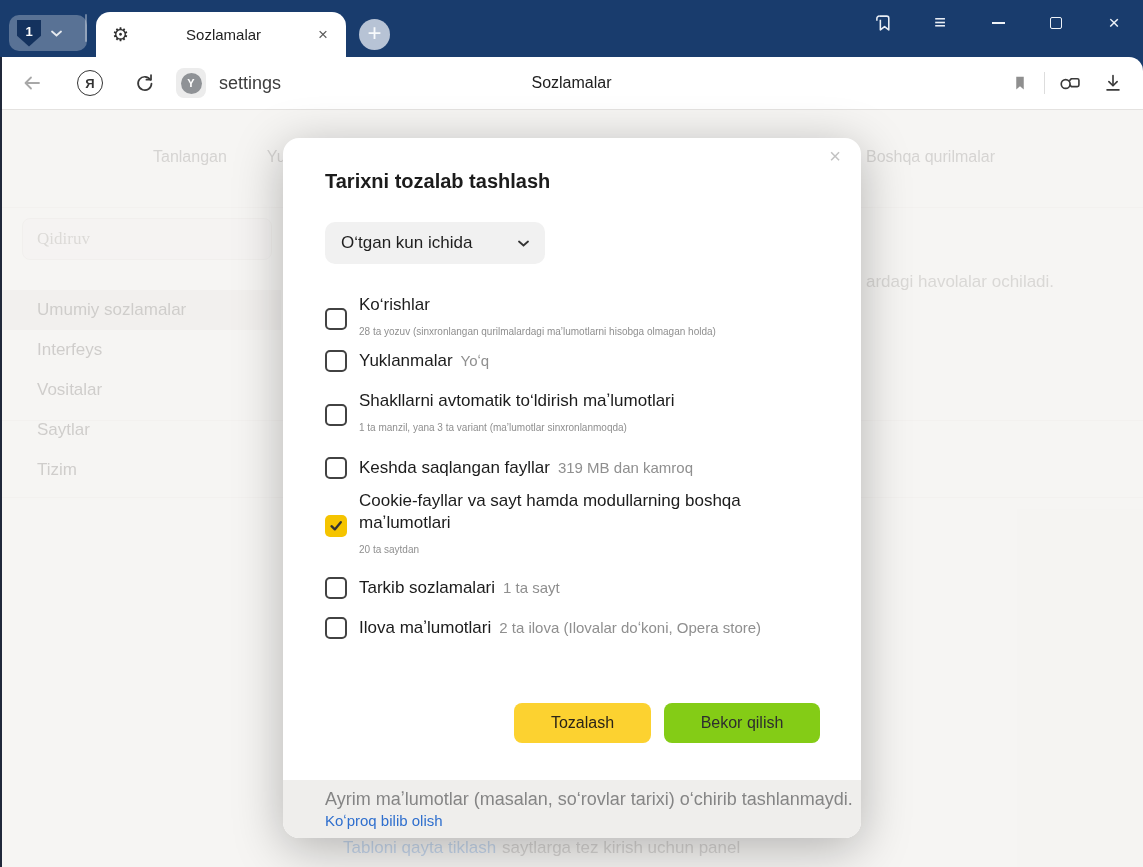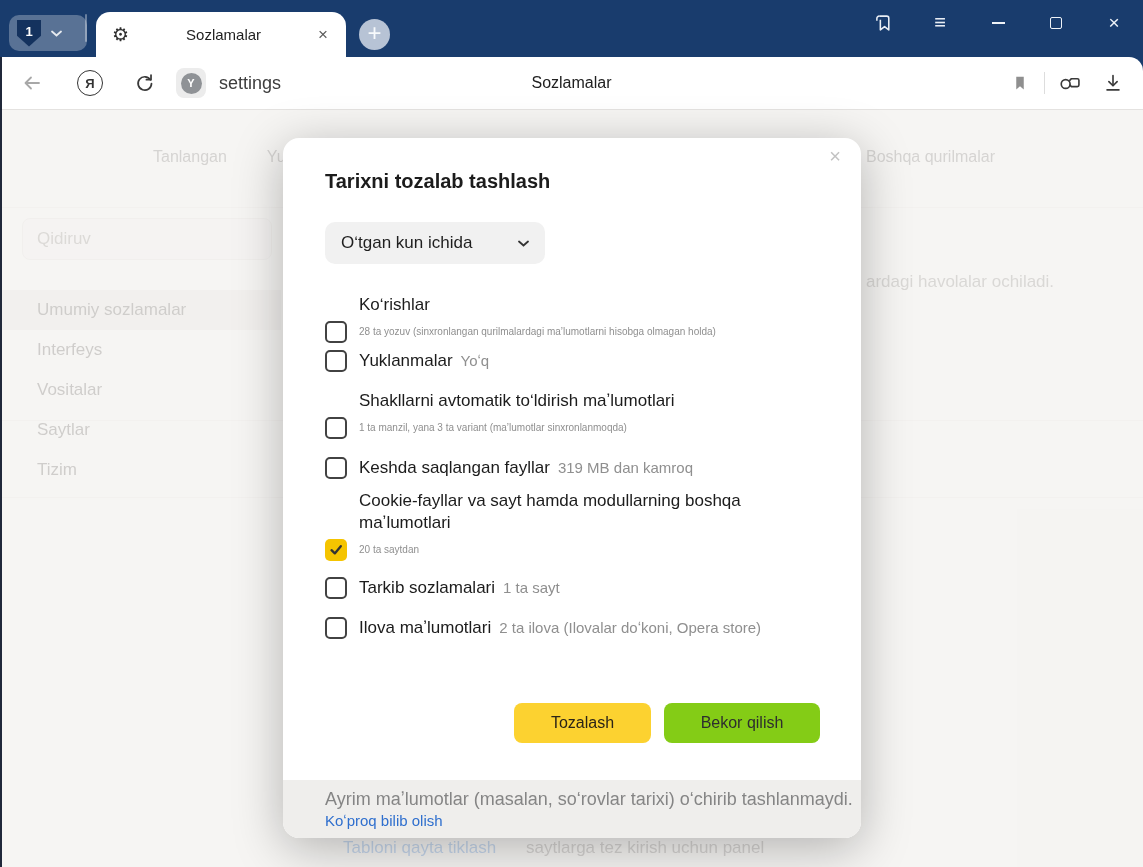--- a/index.html
+++ b/index.html
@@ -64,45 +64,45 @@
 
   .page-nav { position:absolute; top:38px; left:153px; display:flex; gap:40px; }
   .page-nav span { font-size:16px; color:#8d8b88; cursor:pointer; white-space:nowrap; }
   .nav-other { position:absolute; top:38px; left:866px; font-size:16px; color:#8d8b88; cursor:pointer; }
   .hdr-line { position:absolute; top:97px; left:0; width:100%; height:1px; background:#e8e6e3; }
   .sec-line1 { position:absolute; top:310px; left:0; width:100%; height:1px; background:#e8e6e3; }
   .sec-line2 { position:absolute; top:387px; left:0; width:100%; height:1px; background:#e8e6e3; }
 
   .search-box { position:absolute; top:108px; left:22px; width:250px; height:42px; background:#efedeb;
     border:1px solid #e3e1de; border-radius:8px; padding:0 14px; font-size:17px; color:#6d28d9;
-    font-family:Liberation Sans, sans-serif; }
+    font-family:Liberation Serif, serif; }
   .search-box::placeholder { color:#a19e9a; }
 
   .side-list { position:absolute; top:180px; left:0; width:281px; }
   .side-item { height:40px; line-height:40px; padding-left:37px; font-size:17px; color:#7a7874; cursor:pointer; white-space:nowrap; }
   .side-item.selected { background:#e6e3df; }
 
   .frag-text { position:absolute; top:162px; left:866px; font-size:17px; color:#9a9894; white-space:nowrap; }
-  .bottom-row { position:absolute; top:728px; left:343px; display:flex; gap:30px; white-space:nowrap; }
+  .bottom-row { position:absolute; top:728px; left:343px; display:flex; gap:6px; white-space:nowrap; }
   .bottom-link { font-size:17px; color:#5b92d6; cursor:pointer; }
   .bottom-text { font-size:17px; color:#8e8c89; }
 
   
   .modal { position:absolute; top:138px; left:283px; width:578px; height:700px; background:#fff;
     border-radius:16px; box-shadow:0 10px 50px rgba(0,0,0,0.28); z-index:50; }
   .modal-close { position:absolute; top:6px; right:14px; font-size:20px; color:#c2c2c2; cursor:pointer;
     width:24px; height:24px; text-align:center; line-height:24px; }
   .modal-title { position:absolute; top:32px; left:42px; font-size:20px; font-weight:bold; color:#1c1c1c; }
 
   .period-select { position:absolute; top:84px; left:42px; width:220px; height:42px; background:#f1f1f1;
     border-radius:10px; display:flex; align-items:center; padding:0 16px; cursor:pointer; }
   .period-value { flex:1; font-size:17px; color:#1f1f1f; white-space:nowrap; }
 
   .items { position:absolute; top:156px; left:42px; right:40px; }
-  .row { display:flex; align-items:flex-end; }
+  .row { display:flex; align-items:center; }
   .cb { flex:0 0 22px; width:22px; height:22px; border:2px solid #424242; border-radius:5px; background:#fff;
     margin-right:12px; margin-top:0; cursor:pointer; display:flex; align-items:center; justify-content:center; }
   .cb svg { display:none; }
   .cb.checked { border:none; background:#f5c400; }
   .cb.checked svg { display:block; }
   .row-text { flex:1; min-width:0; }
   .row-label { font-size:17px; color:#1c1c1c; line-height:22px; }
   .row-meta { font-size:15px; color:#8f8f8f; margin-left:8px; }
   .row-sub { font-size:10px; color:#8f8f8f; line-height:22px; margin-top:5px; }
   .m1{margin-bottom:7px;} .m2{margin-bottom:18px;} .m3{margin-bottom:18px;}

